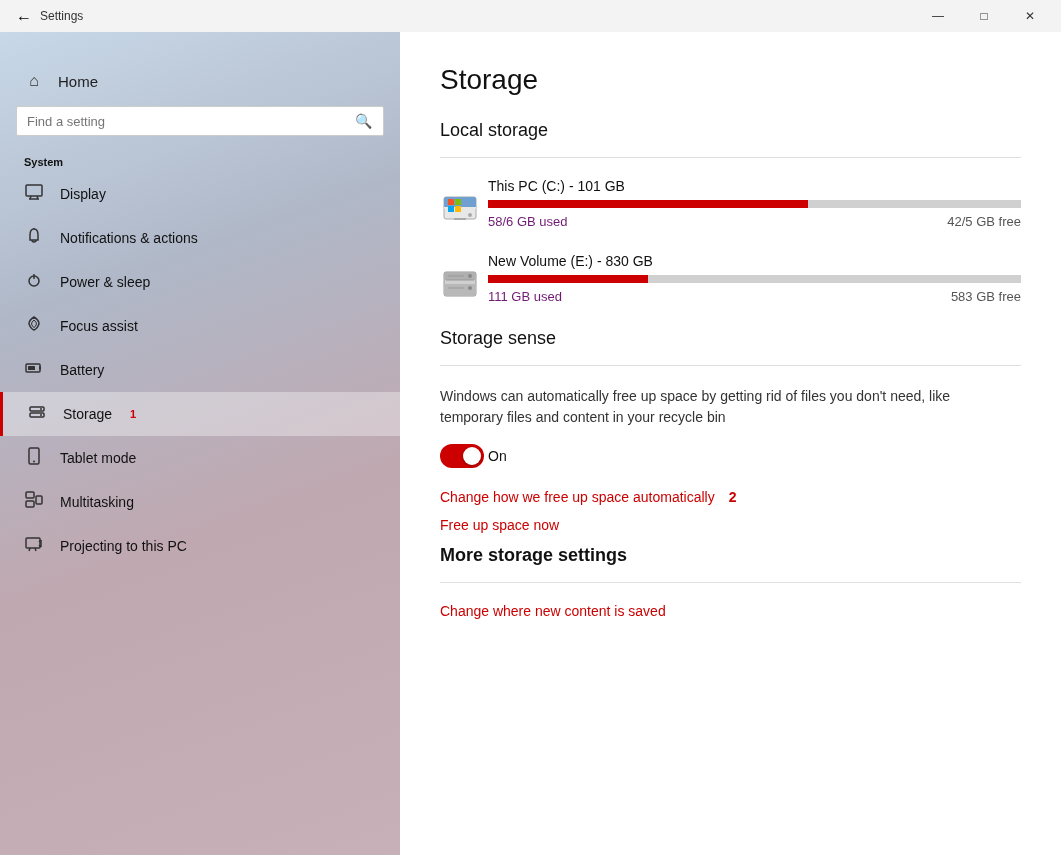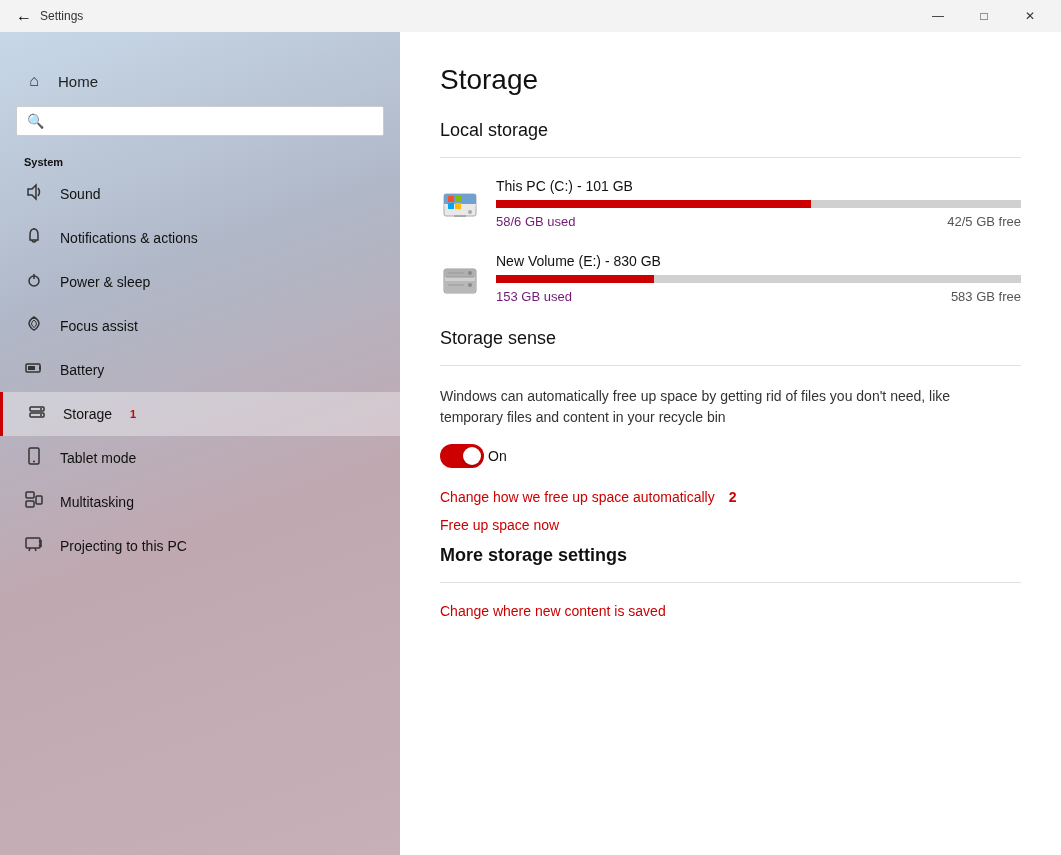--- a/index.html
+++ b/index.html
@@ -164,23 +164,23 @@
     .section-title {
       font-size: 18px;
       font-weight: 400;
       color: #111;
       margin-bottom: 16px;
     }
 
     
     .storage-item {
       display: flex;
-      align-items: center;
+      align-items: flex-end;
       margin-bottom: 24px;
-      gap: 16px;
+      gap: 8px;
     }
     .storage-icon {
       width: 40px;
       height: 40px;
       flex-shrink: 0;
       margin-top: 4px;
     }
     .storage-details {
       flex: 1;
     }
@@ -311,35 +311,38 @@
   <div class="sidebar">
     <div class="sidebar-header">
     </div>
 
     <div class="sidebar-home">
       <span class="sidebar-item-icon">⌂</span>
       <span class="sidebar-home-label">Home</span>
     </div>
 
     <div class="search-box">
+      <input class="search-input" type="text" placeholder="Find a setting" style="">
       <span class="search-icon-el">🔍</span>
     </div>
 
     <div class="sidebar-section-title">System</div>
 
-
-    <div class="sidebar-item">
-      <span class="sidebar-item-icon">
-        <svg width="18" height="18" viewBox="0 0 18 18" fill="none">
-          <polygon points="3,6 7,6 11,2 11,16 7,12 3,12" stroke="#333" stroke-width="1.5" fill="none"></polygon>
-          <path d="M13,5 Q16,9 13,13" stroke="#333" stroke-width="1.5" fill="none"></path>
-        </svg>
-      </span>
-      <span class="sidebar-item-label">Sound</span>
-    </div>
+    <div class="sidebar-item">
+      <span class="sidebar-item-icon">
+        <svg width="18" height="18" viewBox="0 0 18 18" fill="none">
+          <rect x="1" y="2" width="16" height="11" rx="1" stroke="#333" stroke-width="1.5" fill="none"></rect>
+          <line x1="6" y1="13" x2="5" y2="16" stroke="#333" stroke-width="1.5"></line>
+          <line x1="12" y1="13" x2="13" y2="16" stroke="#333" stroke-width="1.5"></line>
+          <line x1="4" y1="16" x2="14" y2="16" stroke="#333" stroke-width="1.5"></line>
+        </svg>
+      </span>
+      <span class="sidebar-item-label">Display</span>
+    </div>
+
 
     <div class="sidebar-item">
       <span class="sidebar-item-icon">
         <svg width="18" height="18" viewBox="0 0 18 18" fill="none">
           <path d="M9,2 Q13,2 13,8 L13,13 L5,13 L5,8 Q5,2 9,2Z" stroke="#333" stroke-width="1.5" fill="none"></path>
           <line x1="9" y1="1" x2="9" y2="2" stroke="#333" stroke-width="1.5"></line>
           <path d="M7,13 Q7,15 9,15 Q11,15 11,13" stroke="#333" stroke-width="1.5" fill="none"></path>
         </svg>
       </span>
       <span class="sidebar-item-label">Notifications &amp; actions</span>
@@ -475,21 +478,21 @@
           <line x1="8" y1="12" x2="24" y2="12" stroke="#999" stroke-width="1"></line>
           <line x1="8" y1="24" x2="24" y2="24" stroke="#999" stroke-width="1"></line>
         </svg>
       </div>
       <div class="storage-details">
         <div class="storage-name">New Volume (E:) - 830 GB</div>
         <div class="storage-bar-container">
           <div class="storage-bar-fill" style="width: 30%"></div>
         </div>
         <div class="storage-stats">
-          <span class="storage-used">153 GB used</span>
+          <span class="storage-used">111 GB used</span>
           <span class="storage-free">583 GB free</span>
         </div>
       </div>
     </div>
 
     
     <h2 class="section-title">Storage sense</h2>
     <hr class="section-divider">
 
     <p class="storage-sense-desc">Windows can automatically free up space by getting rid of files you don't need, like temporary files and content in your recycle bin</p>

